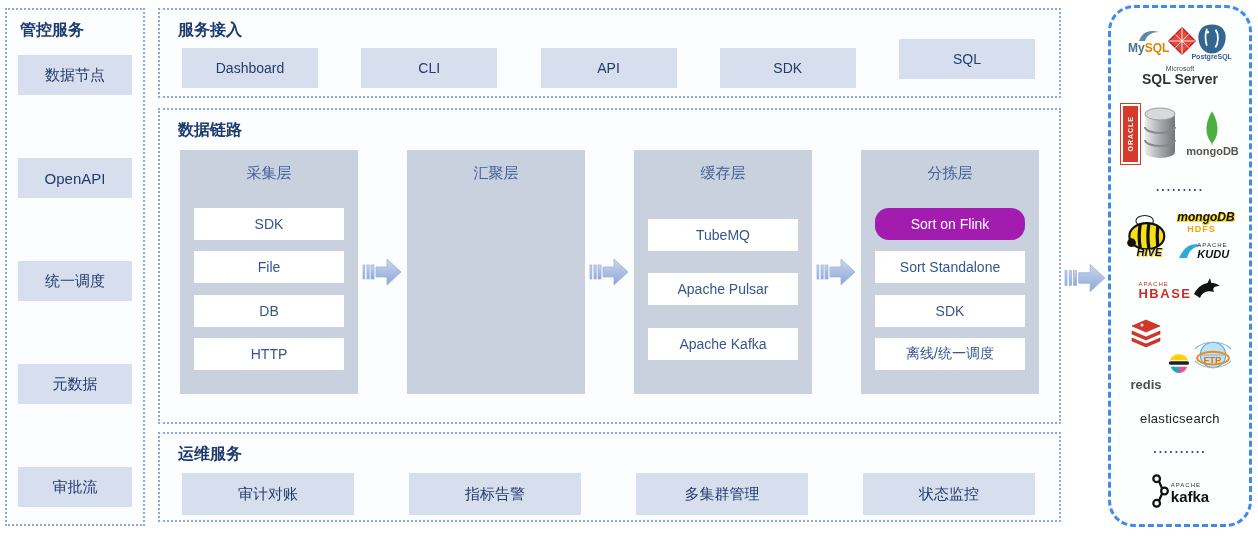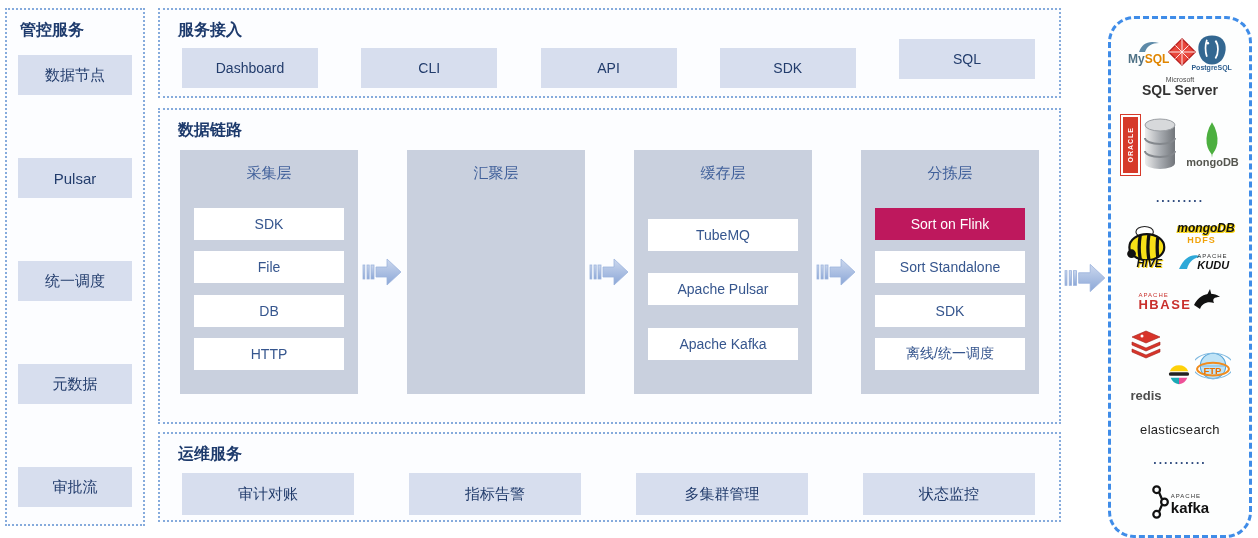--- a/index.html
+++ b/index.html
@@ -24,32 +24,32 @@
 
   
   .datalink{left:158px;top:108px;width:903px;height:316px;padding:10px 0 0 18px;}
   .cols{position:absolute;top:40px;left:20px;right:20px;bottom:28px;display:flex;justify-content:space-between;}
   .col{width:178px;background:#c9d0de;display:flex;flex-direction:column;text-align:right;}
   .col-title{height:46px;display:flex;align-items:center;justify-content:center;
              font-size:15px;color:#40609a;}
   .col-body{flex:1;display:flex;flex-direction:column;justify-content:space-evenly;padding:0 14px 12px;}
   .wbox{height:32px;background:#ffffff;color:#36568e;font-size:14px;
         display:flex;align-items:center;justify-content:center;}
-  .wbox.dark{background:#be185d;color:#ffffff;}
+  .wbox.dark{background:#a21caf;color:#ffffff;border-radius:14px;}
   .flow-arrow{align-self:center;flex:0 0 auto;}
 
   
   .ops{left:158px;top:432px;width:903px;height:90px;padding:10px 0 0 18px;}
   .ops-row{display:flex;justify-content:space-between;padding:8px 24px 0 4px;}
   .ops-chip{width:172px;height:42px;font-size:15px;}
 
   .final-arrow{position:absolute;left:1064px;top:256px;}
 
   
-  .eco{position:absolute;left:1108px;top:16px;width:144px;height:522px;box-sizing:border-box;
+  .eco{position:absolute;left:1108px;top:5px;width:144px;height:522px;box-sizing:border-box;
        border:3px dashed #3f8ce8;border-radius:26px;background:#fdfefe;
        display:flex;flex-direction:column;align-items:center;justify-content:space-between;
        padding:14px 4px;}
   .eco-row{display:flex;align-items:center;justify-content:center;}
   .dots{font-size:12px;font-weight:700;color:#2e4a7e;letter-spacing:2px;line-height:8px;}
 
   .lg-mysql{display:flex;flex-direction:column;align-items:center;line-height:10px;}
   .mysql-my{color:#4f7286;font-size:12px;font-weight:700;}
   .mysql-sql{color:#e08500;font-size:12px;font-weight:700;}
   .lg-pg{display:flex;flex-direction:column;align-items:center;margin-left:-4px;}
@@ -101,21 +101,21 @@
     </linearGradient>
   </defs>
 </svg>
 
 <div class="stage">
 
   <aside class="panel sidebar">
     <div class="panel-title">管控服务</div>
     <div class="sidebar-items">
       <div class="chip side-chip">数据节点</div>
-      <div class="chip side-chip">Pulsar</div>
+      <div class="chip side-chip">OpenAPI</div>
       <div class="chip side-chip">统一调度</div>
       <div class="chip side-chip">元数据</div>
       <div class="chip side-chip">审批流</div>
     </div>
   </aside>
 
   <section class="panel access">
     <div class="panel-title">服务接入</div>
     <div class="access-row">
       <div class="chip access-chip">Dashboard</div>

